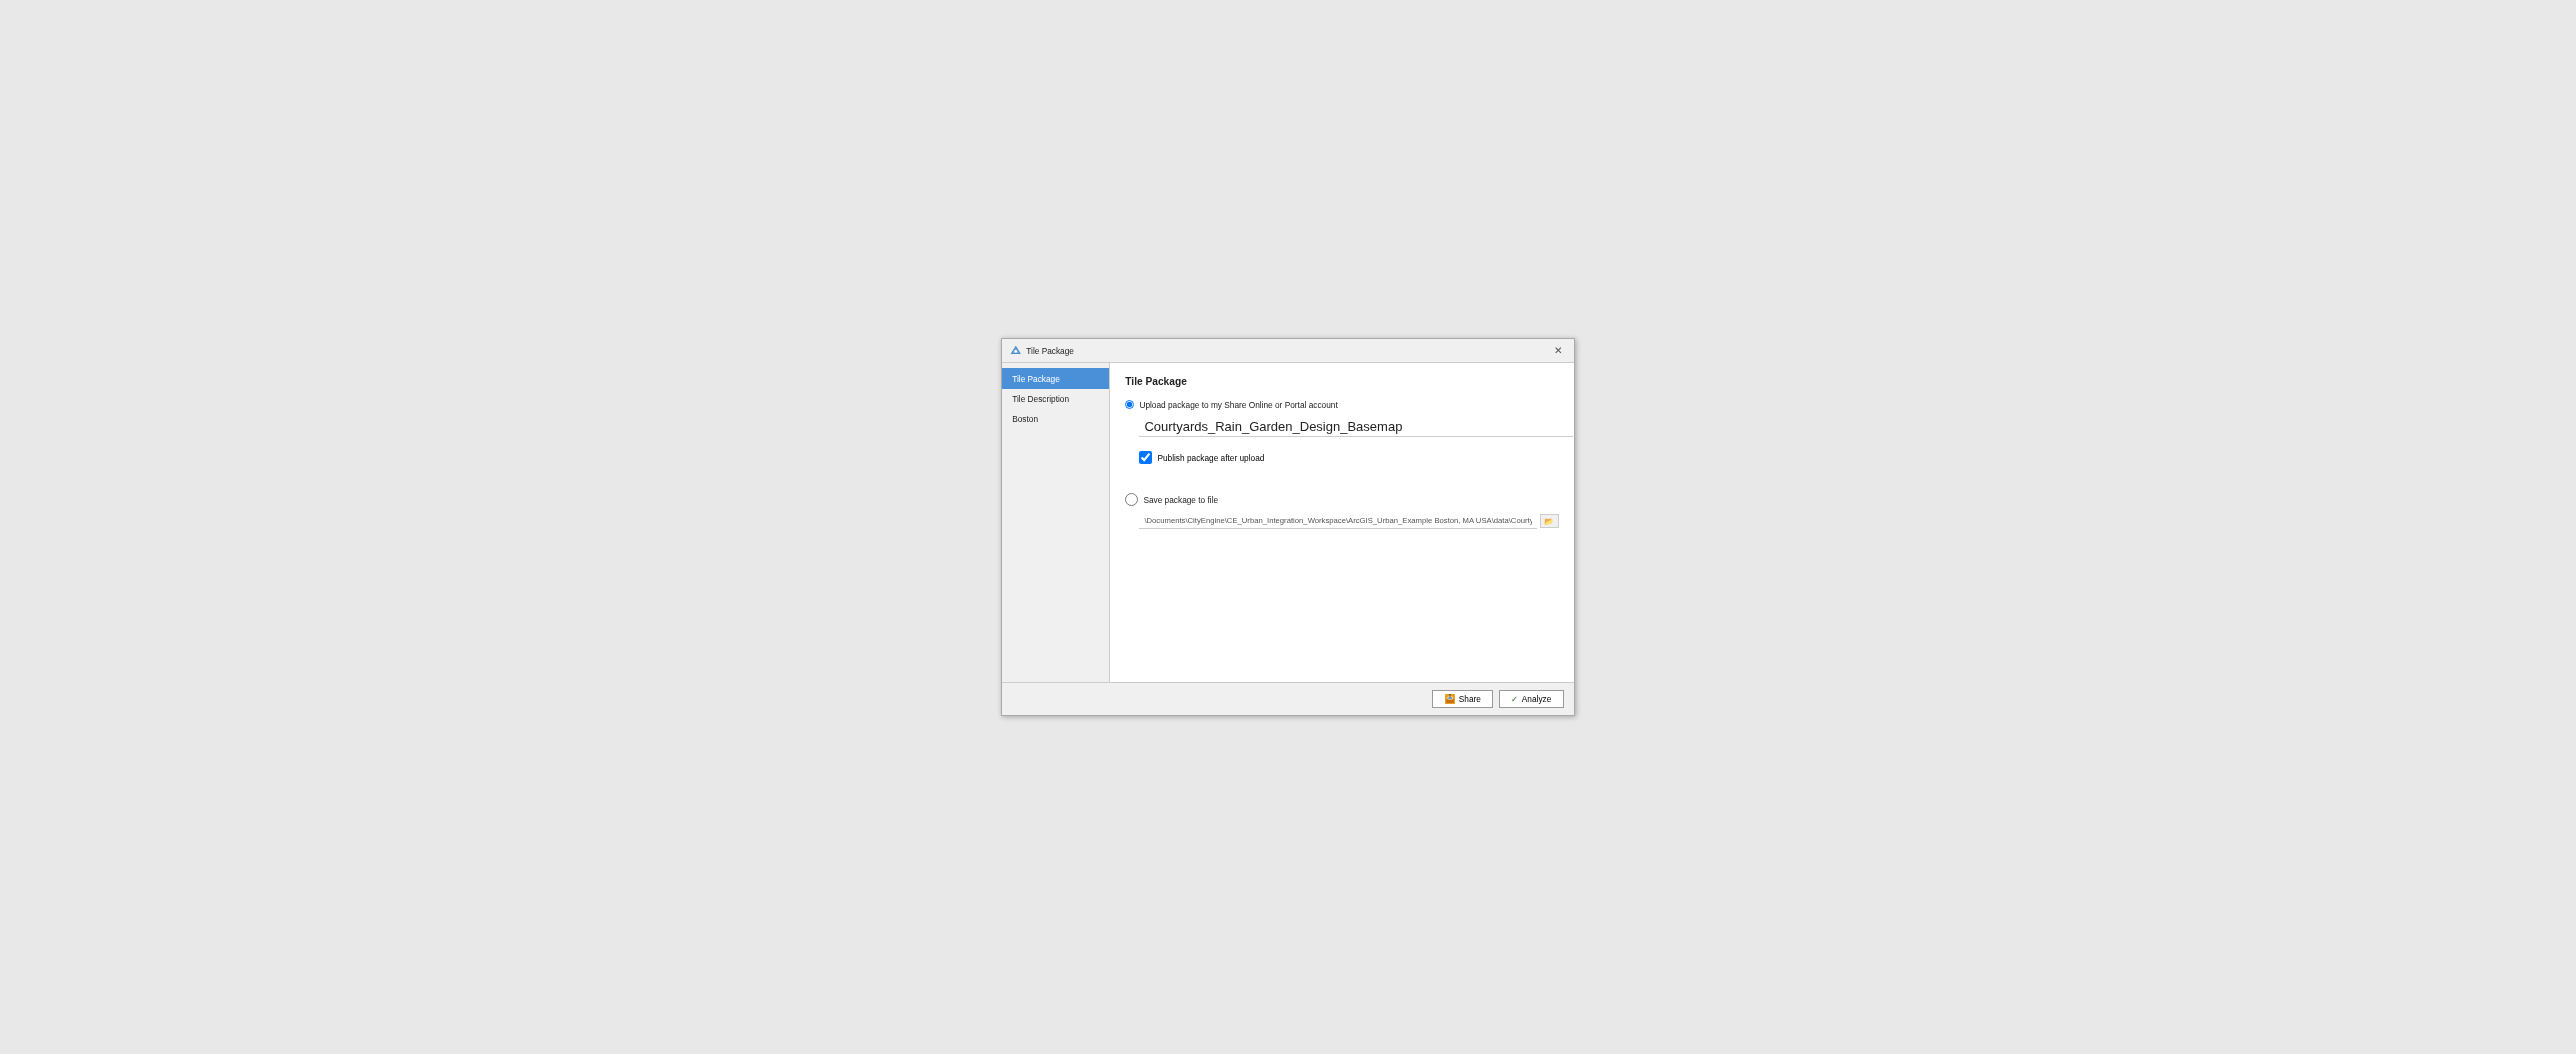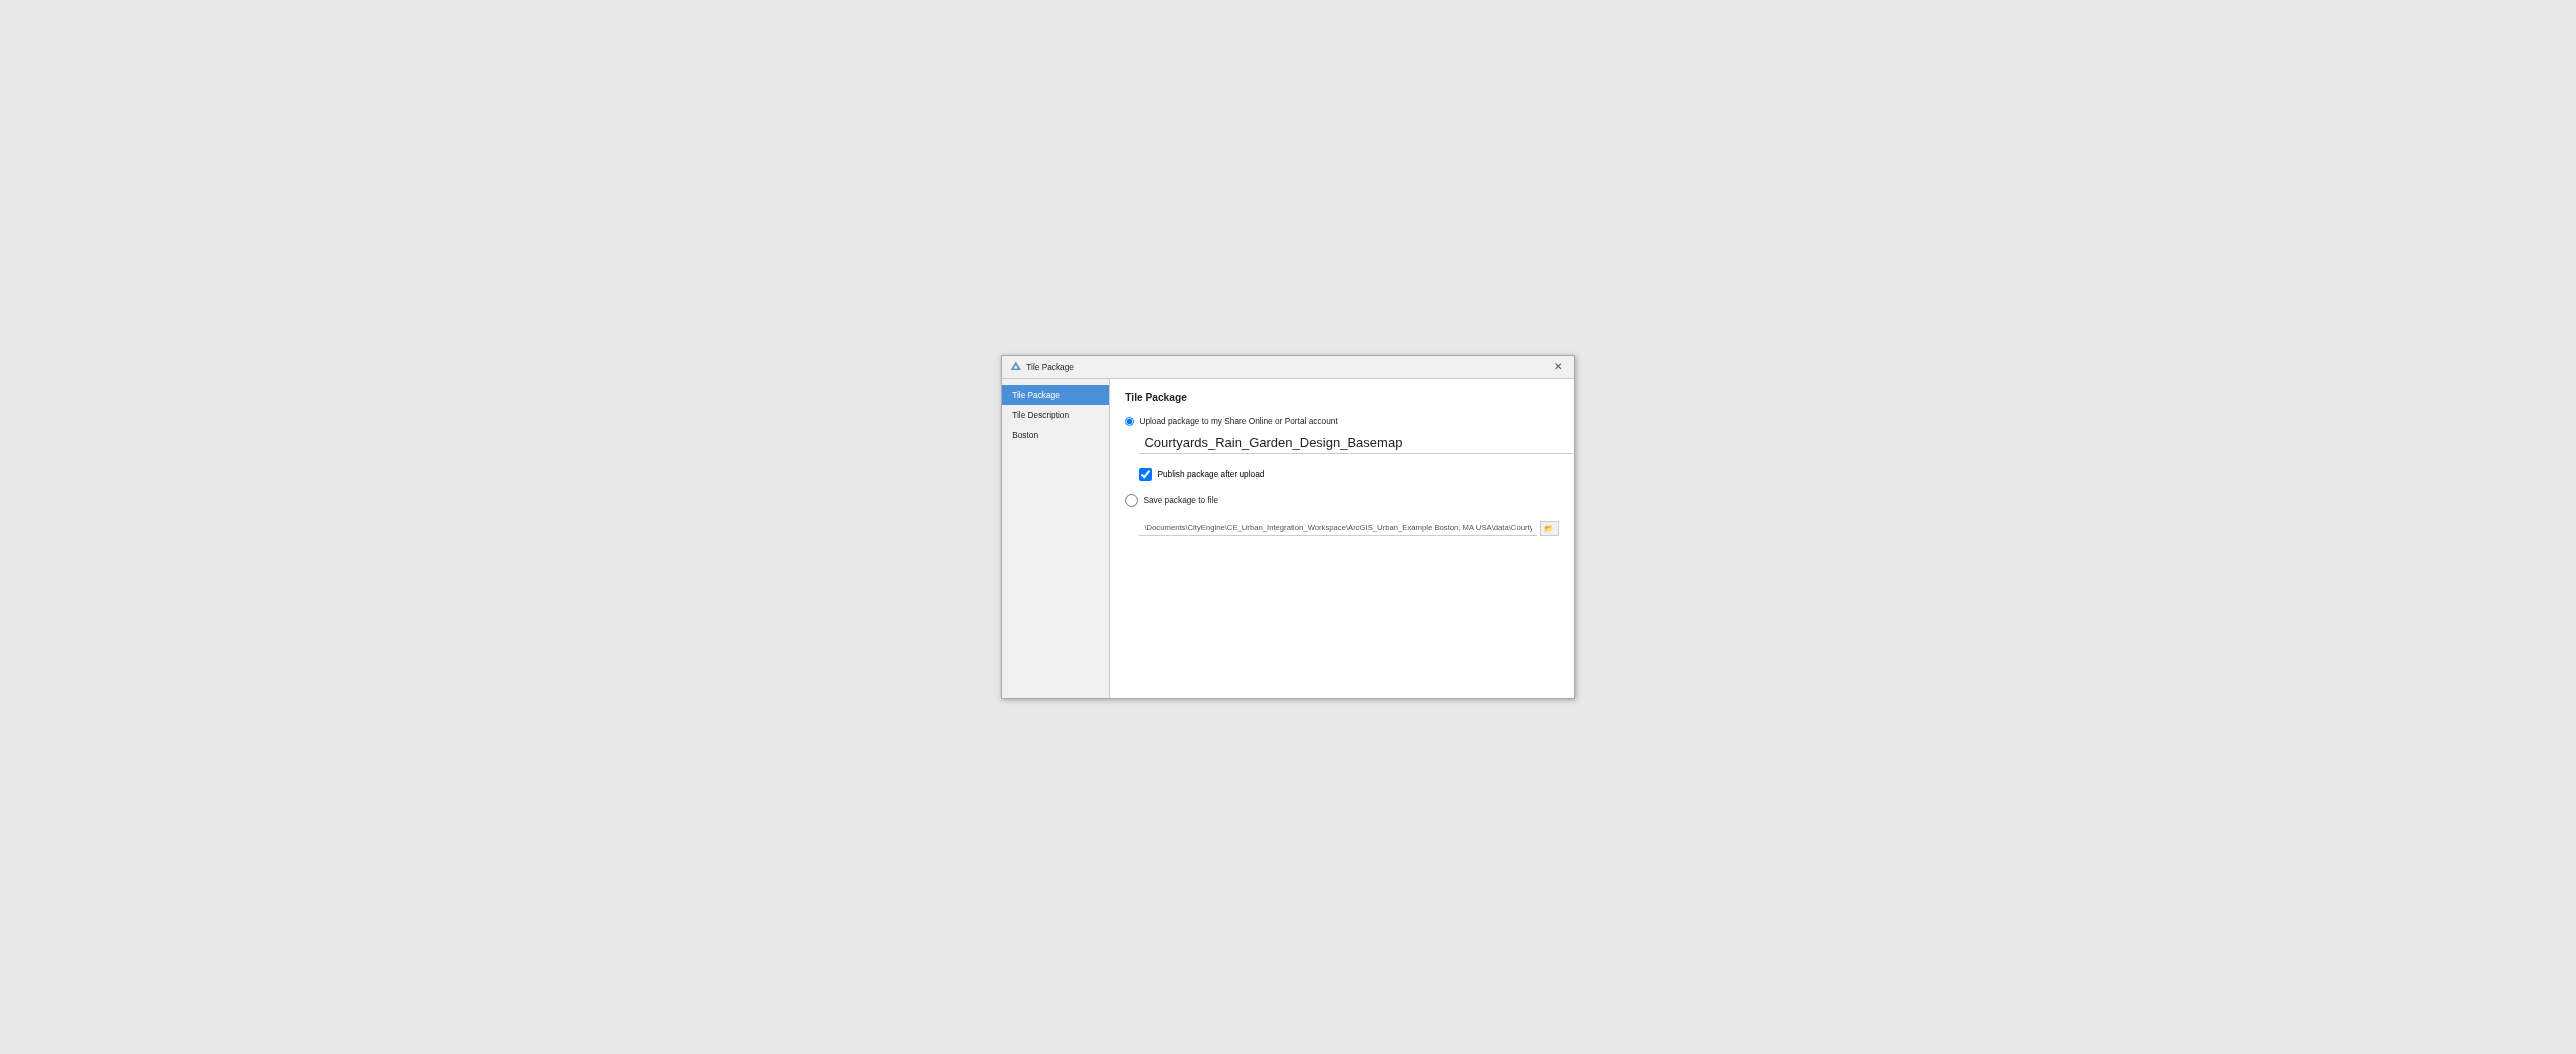--- a/index.html
+++ b/index.html
@@ -105,27 +105,27 @@
       outline: none;
       background: transparent;
       margin-left: 14px;
       margin-bottom: 14px;
     }
     .checkbox-row {
       display: flex;
       align-items: center;
       gap: 5.1px;
       margin-left: 14px;
-      margin-bottom: 13px;
+      margin-bottom: 29px;
     }
     .save-row {
       display: flex;
       align-items: center;
       gap: 5.1px;
-      margin-bottom: 14px;
+      margin-bottom: 7px;
     }
     .file-path-row {
       display: flex;
       align-items: center;
       margin-left: 14px;
     }
     .file-path-input {
       flex: 1;
       border: none;
       border-bottom: 0.6px solid #ccc;
@@ -227,14 +227,32 @@
       
       <div class="file-path-row">
         <input type="text" class="file-path-input" value="\Documents\CityEngine\CE_Urban_Integration_Workspace\ArcGIS_Urban_Example Boston, MA USA\data\Courtyards_Rain_Garden_Design_Basemap.tpk" style="">
         <button class="browse-btn">
           <span>📂</span>
         </button>
       </div>
     </div>
   </div>
 
+  <div class="dialog-footer">
+    <button class="footer-btn">
+
+      <svg class="share-icon" viewBox="0 0 16 16">
+        <rect x="0" y="0" width="16" height="16" rx="1" fill="#e8a020"></rect>
+        <rect x="2" y="8" width="12" height="6" rx="1" fill="#c87010"></rect>
+        <rect x="4" y="4" width="8" height="5" rx="1" fill="#fff" opacity="0.7"></rect>
+        <rect x="5" y="5" width="6" height="3" fill="#4a90d9" opacity="0.8"></rect>
+        <path d="M6 2 L8 0 L10 2" fill="none" stroke="#555" stroke-width="1.2"></path>
+        <line x1="8" y1="0" x2="8" y2="6" stroke="#555" stroke-width="1.2"></line>
+      </svg>
+      <span>Share</span>
+    </button>
+    <button class="footer-btn">
+      <span style="color:#2a7a2a;">✓</span>
+      <span>Analyze</span>
+    </button>
+  </div>
 </div>
 
 
 </body></html>

